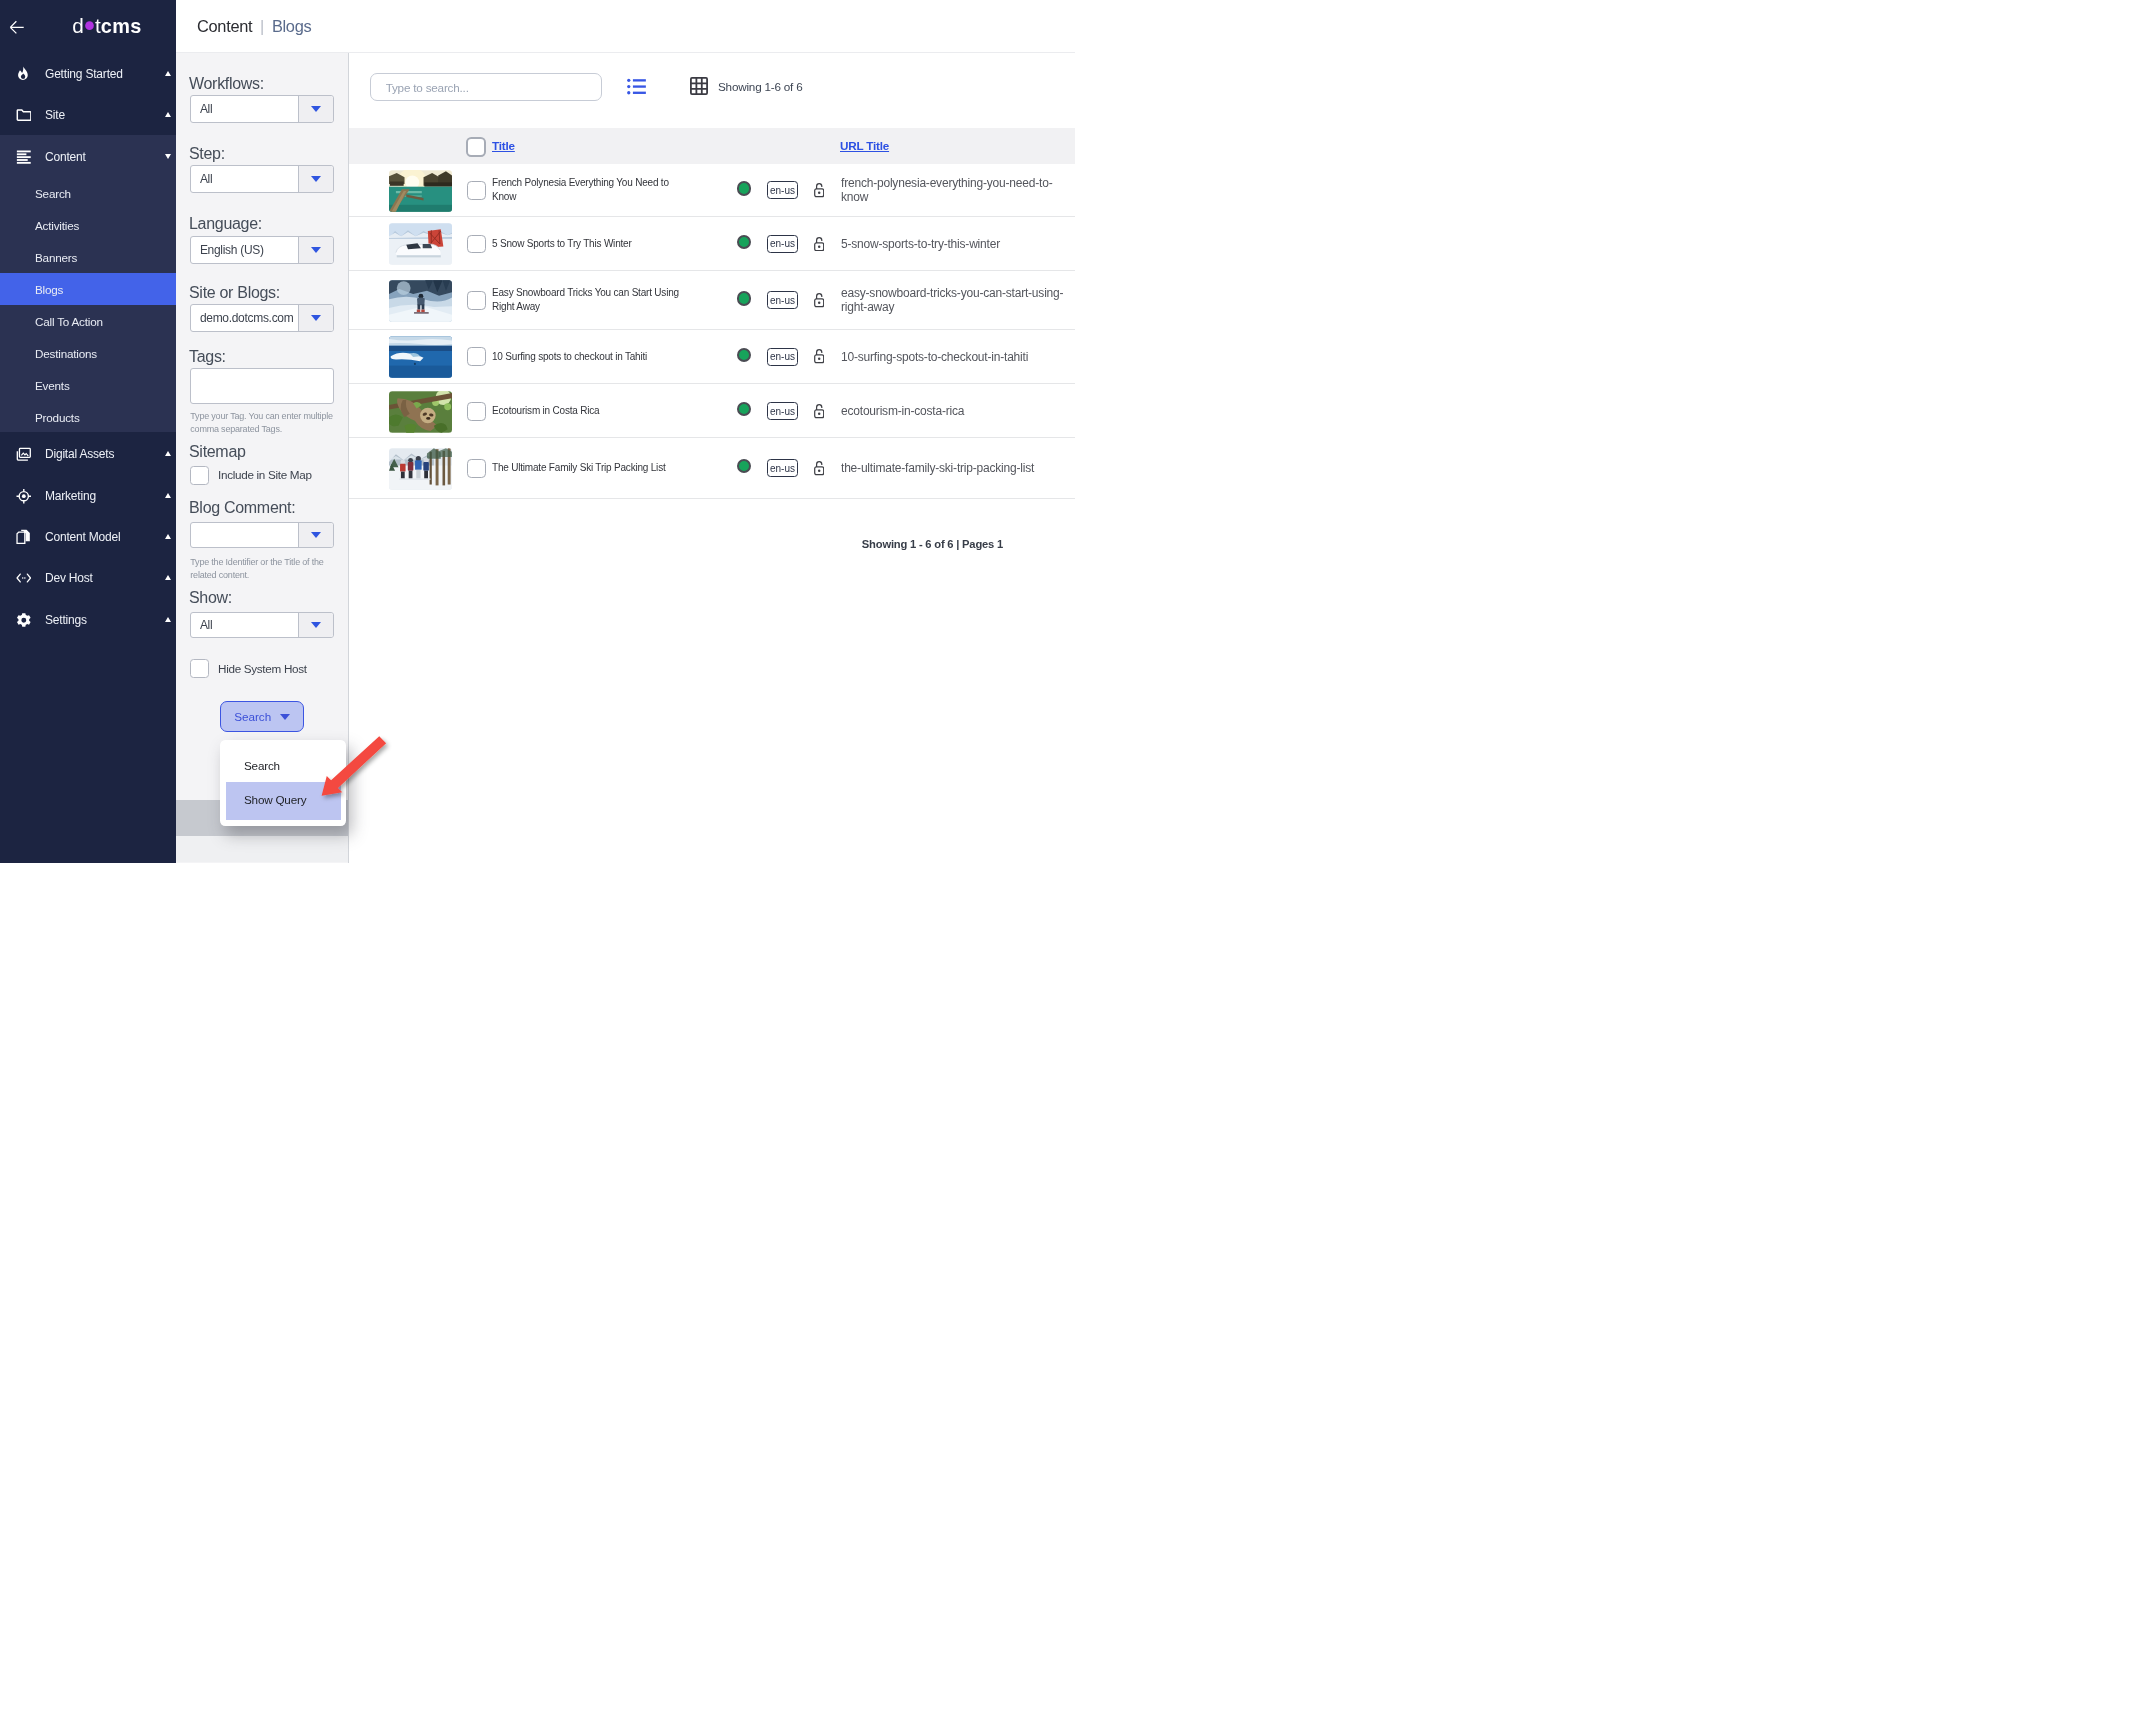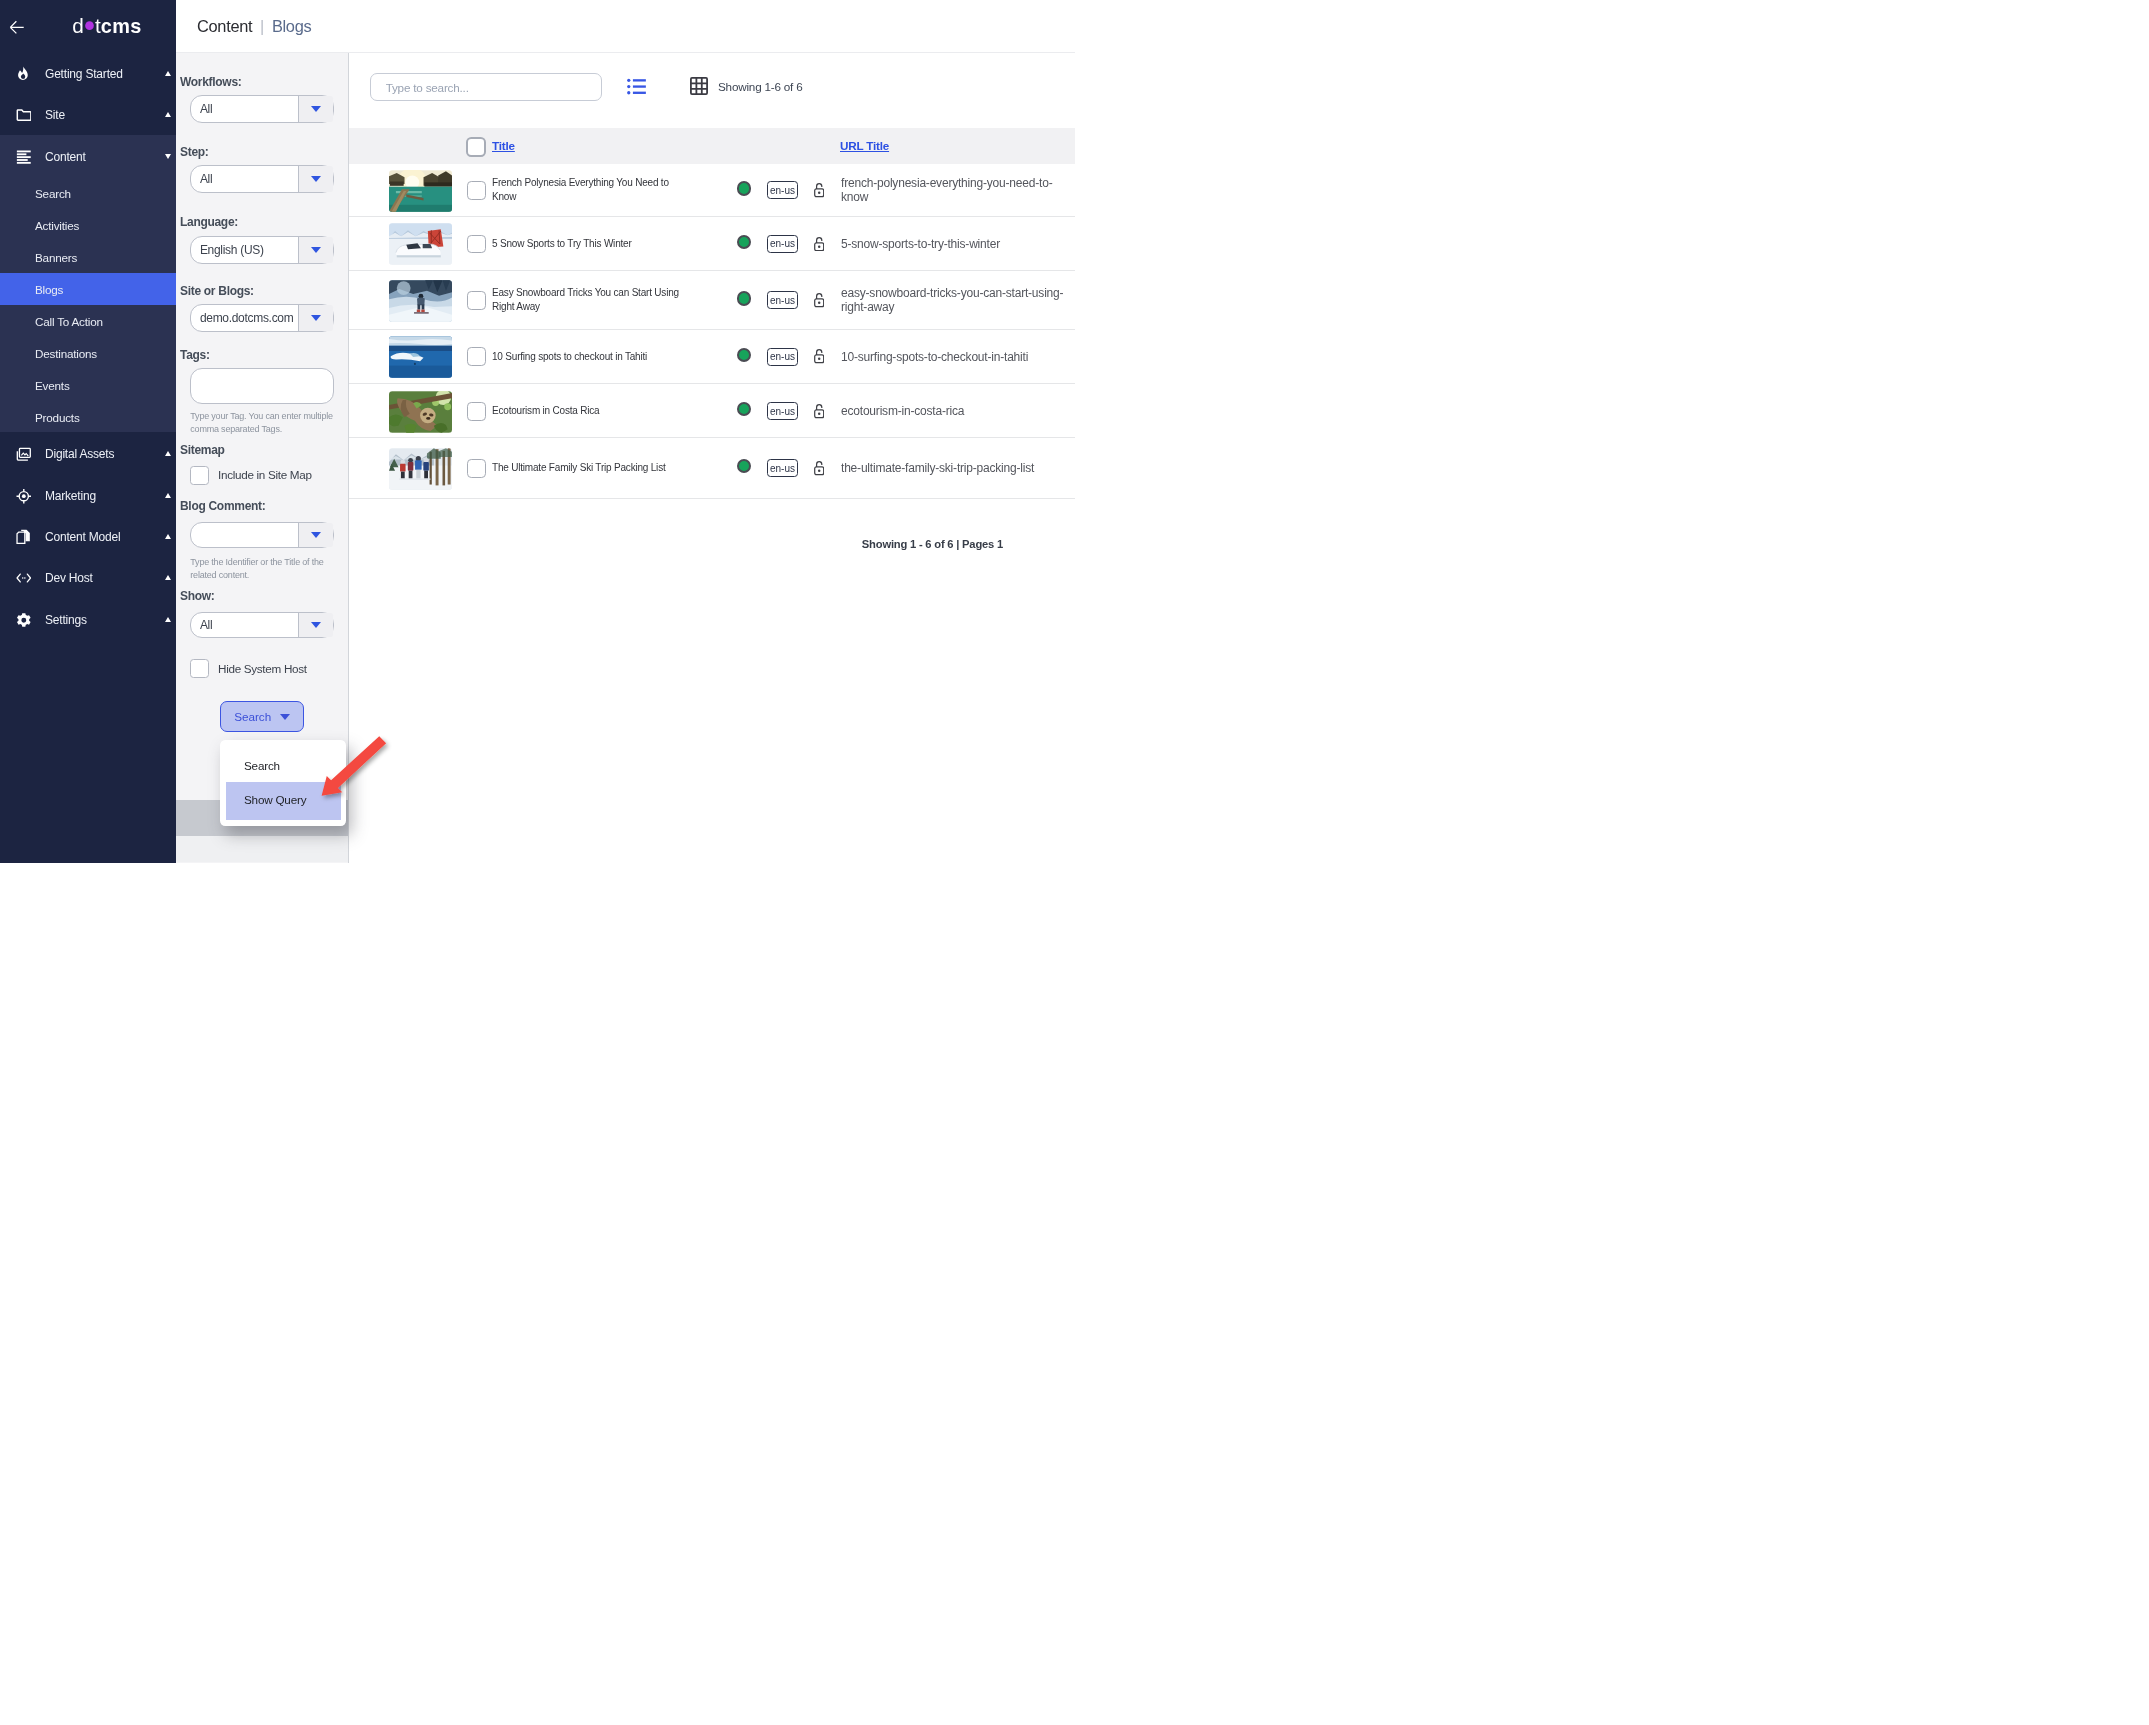--- a/index.html
+++ b/index.html
@@ -17,22 +17,22 @@
 .caret-up { border-bottom:5.2px solid #fff; }
 .caret-dn { border-top:5.2px solid #fff; }
 .subrow { position:absolute; left:0; width:176px; height:32px; display:flex; align-items:center; }
 .subrow .lbl { position:absolute; left:35px; font-size:11.7px; letter-spacing:-0.2px; color:#e9ecf4; }
 #blogsActive { background:#4363e9; }
 #backArrow { position:absolute; left:8.6px; top:19.5px; }
 #logo { position:absolute; left:73px; top:14px; }
 
 
 #fpanel { position:absolute; left:176px; top:52px; width:173px; height:811px; background:#f4f4f6; }
-.flabel { position:absolute; left:4px; font-size:12px; letter-spacing:-0.3px; color:#454d59;font-weight:bold; }
-.ddl { position:absolute; left:14.3px; width:144px; height:28px; background:#fff; border:0.9px solid #bcc0ca; border-radius:12px; display:flex; align-items:center; }
+.flabel { position:absolute; left:13px; font-size:16px; letter-spacing:-0.3px; color:#454d59; }
+.ddl { position:absolute; left:14.3px; width:144px; height:28px; background:#fff; border:0.9px solid #bcc0ca; border-radius:3px; display:flex; align-items:center; }
 .ddl .val { padding-left:8.6px; font-size:12px; letter-spacing:-0.3px; color:#3d434e; }
 .ddl .cap { position:absolute; right:0; top:0; bottom:0; width:35px; background:#efeff2; border-left:0.9px solid #bcc0ca; border-radius:0 2.6px 2.6px 0; display:flex; align-items:center; justify-content:center; }
 .ddl .tri { width:0; height:0; border-left:5.2px solid transparent; border-right:5.2px solid transparent; border-top:6px solid #2f55e0; }
 .hint { position:absolute; left:14.3px; font-size:9px; line-height:13px; letter-spacing:-0.2px; color:#8d949f; white-space:nowrap; }
 .chk { position:absolute; width:18.6px; height:18.6px; background:#fff; border:1.7px solid #b4b8c2; border-radius:3.5px; }
 .chklbl { position:absolute; font-size:11.7px; letter-spacing:-0.3px; color:#3d434e; }
 #searchBtn { position:absolute; left:44px; top:649px; width:84px; height:31px; background:#bcc5f2; border:1.7px solid #3c55e2; border-radius:7px; display:flex; align-items:center; justify-content:center; gap:8.6px; }
 #searchBtn span { color:#3c50d8; font-size:11.7px; }
 #searchBtn .tri { width:0; height:0; border-left:5.2px solid transparent; border-right:5.2px solid transparent; border-top:6px solid #3c50d8; }
 #hscroll { position:absolute; left:0px; top:748px; width:173px; height:36px; background:#c6c9cf; }

